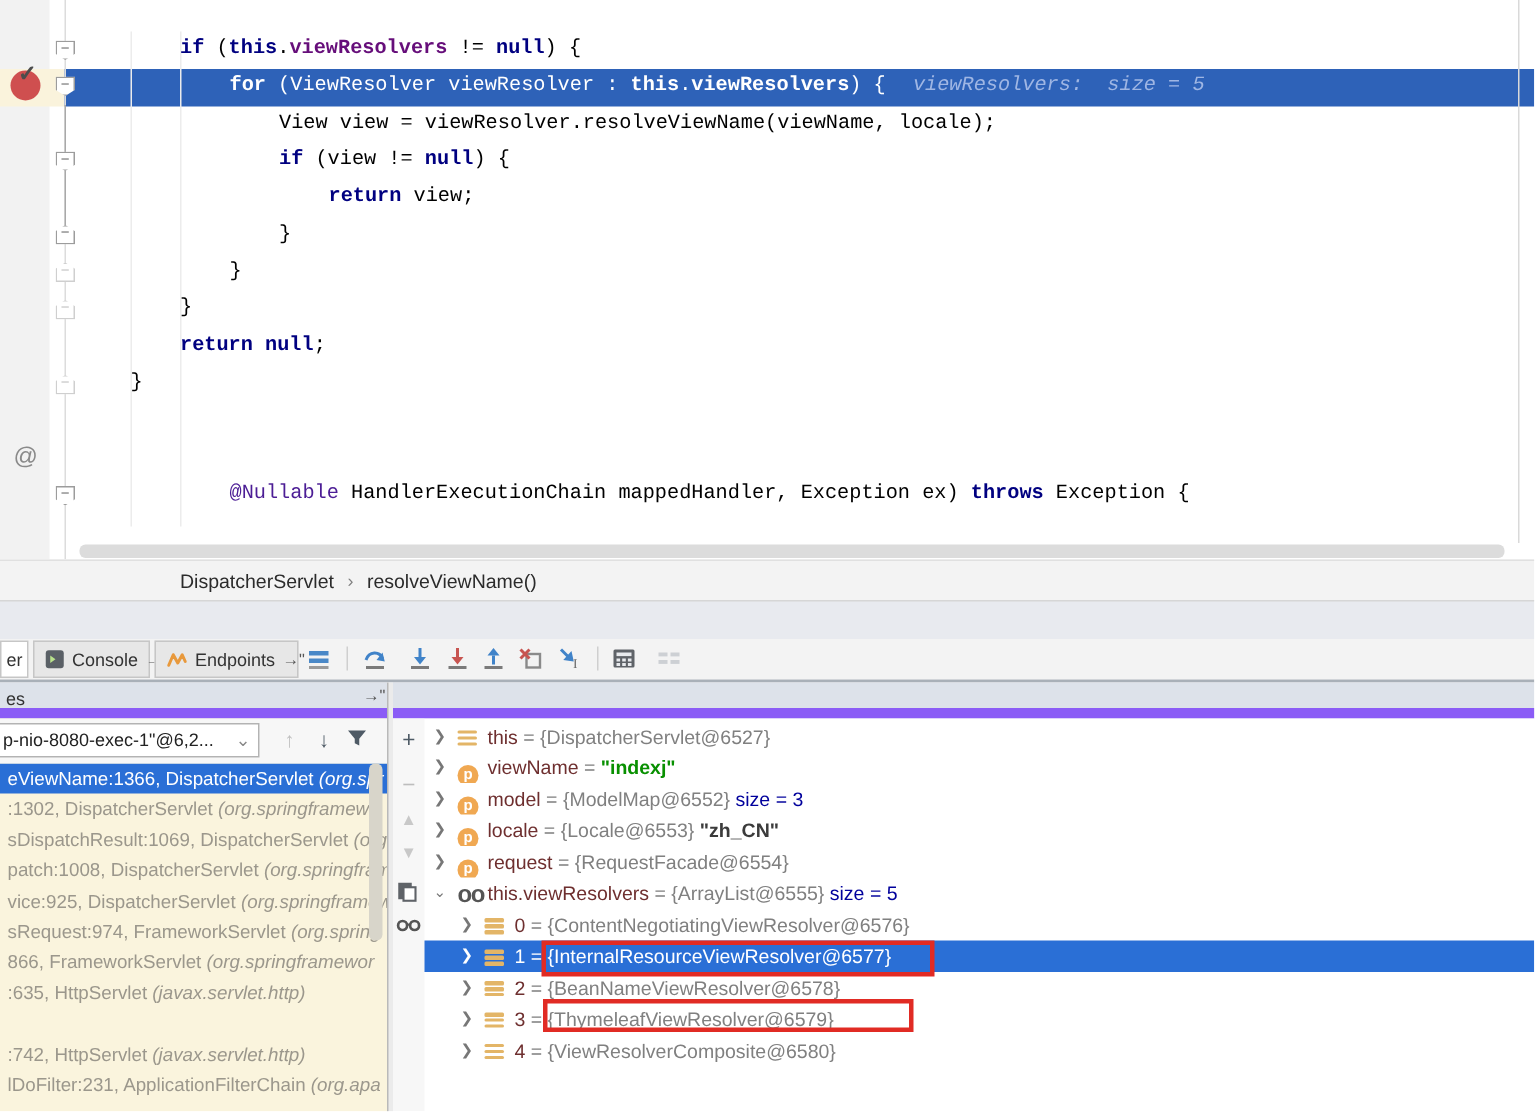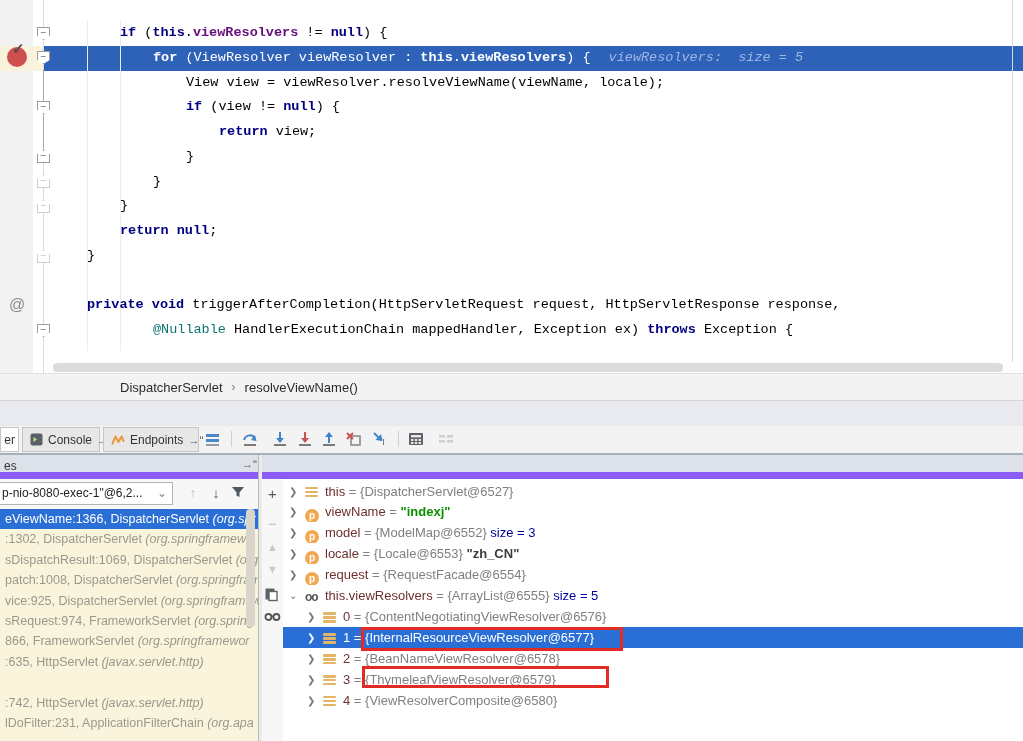--- a/index.html
+++ b/index.html
@@ -27,21 +27,21 @@
      border:1px solid #9c9c9c; color:#6b6b6b; font-size:10px; line-height:10px; text-align:center; }
   .fold-marker.down { clip-path:polygon(0 0,100% 0,100% 68%,50% 100%,0 68%); }
   .fold-marker.up   { clip-path:polygon(50% 0,100% 32%,100% 100%,0 100%,0 32%); }
   .fold-marker.faded { border-color:#cfcfcf; color:#c2c2c2; }
 
   #code-layer { position:absolute; left:0; top:0; width:1023px; height:373px; }
   .code-line { position:absolute; height:24.8px; line-height:24.8px; white-space:pre;
      font-family:"Liberation Mono","DejaVu Sans Mono",monospace; font-size:13.5px; color:#000; }
   .tk-kw { color:#000080; font-weight:bold; }
   .tk-field { color:#660e7a; font-weight:bold; }
-  .tk-ann { color:#0f766e; }
+  .tk-ann { color:#4c1d95; }
   .tk-hint { color:#a9c0e8; font-style:italic; padding-left:10px; }
   .code-line.exec, .code-line.exec .tk-kw, .code-line.exec .tk-field { color:#ffffff; }
   .code-line.exec .tk-hint { color:#9fb6e4; }
 
   
   #breadcrumbs { position:absolute; left:0; top:373px; width:1023px; height:27px; background:#f3f3f3;
      border-top:1px solid #e0e0e0; display:flex; align-items:center; padding-left:120px;
      font-size:13px; color:#2b2b2b; }
   #breadcrumbs .sep { color:#7f7f7f; padding:0 9px; font-size:12px; }
 
@@ -96,21 +96,21 @@
   .var-row .vname { color:#6e2f2f; }
   .var-row .veq { color:#808080; }
   .v-gray { color:#808080; } .v-green { color:#089000; font-weight:bold; }
   .v-navy { color:#00009c; } .v-dark { color:#3b3b3b; font-weight:bold; }
   .var-row.selected span, .var-row.selected .vname, .var-row.selected .veq,
   .var-row.selected .v-gray, .var-row.selected .v-navy, .var-row.selected .v-green { color:#fff; }
   .bars { display:inline-block; width:13px; }
   .bars i { display:block; height:2.6px; background:#e3b567; border-radius:1px; margin:1.3px 0; }
   .pcircle { display:inline-block; width:14px; height:14px; border-radius:50%; background:#f0a852;
      color:#fff; font-size:10px; font-weight:bold; text-align:center; line-height:14px; }
-  .glasses { display:inline-block; color:#555; font-size:12px; font-weight:bold; letter-spacing:-1px; }
+  .glasses { display:inline-block; color:#555; font-size:16px; font-weight:bold; letter-spacing:-1px; }
 
   .anno-box { position:absolute; border:3px solid #e12b24; background:transparent; z-index:50; }
   svg { display:block; }
 </style>
 </head>
 <body>
 
 <div id="stage">
 
   <div id="editor">
@@ -141,21 +141,20 @@
         <div class="code-line exec" style="top: 45.75px; left: 153px;"><span class="tk-kw">for</span><span> (ViewResolver viewResolver : </span><span class="tk-kw">this</span><span>.</span><span class="tk-field">viewResolvers</span><span>) { </span><span class="tk-hint">viewResolvers:  size = 5</span></div>
         <div class="code-line" style="top: 70.5px; left: 186px;"><span>View view = viewResolver.resolveViewName(viewName, locale);</span></div>
         <div class="code-line" style="top: 95.25px; left: 186px;"><span class="tk-kw">if</span><span> (view != </span><span class="tk-kw">null</span><span>) {</span></div>
         <div class="code-line" style="top: 120px; left: 219px;"><span class="tk-kw">return</span><span> view;</span></div>
         <div class="code-line" style="top: 144.75px; left: 186px;"><span>}</span></div>
         <div class="code-line" style="top: 169.5px; left: 153px;"><span>}</span></div>
         <div class="code-line" style="top: 194.25px; left: 120px;"><span>}</span></div>
         <div class="code-line" style="top: 219px; left: 120px;"><span class="tk-kw">return null</span><span>;</span></div>
         <div class="code-line" style="top: 243.75px; left: 87px;"><span>}</span></div>
         <div class="code-line" style="top: 268.5px; left: 87px;"></div>
-        <div class="code-line" style="top: 293.25px; left: 87px;"><span class="tk-kw">private void</span><span> triggerAfterCompletion(HttpServletRequest request, HttpServletResponse response,</span></div>
         <div class="code-line" style="top: 318px; left: 153px;"><span class="tk-ann">@Nullable</span><span> HandlerExecutionChain mappedHandler, Exception ex) </span><span class="tk-kw">throws</span><span> Exception {</span></div>
       </div>
     <div class="hscrollbar"></div>
   </div>
 
   <div id="breadcrumbs">
     <span>DispatcherServlet</span>
     <span class="sep">›</span>
     <span>resolveViewName()</span>
   </div>

